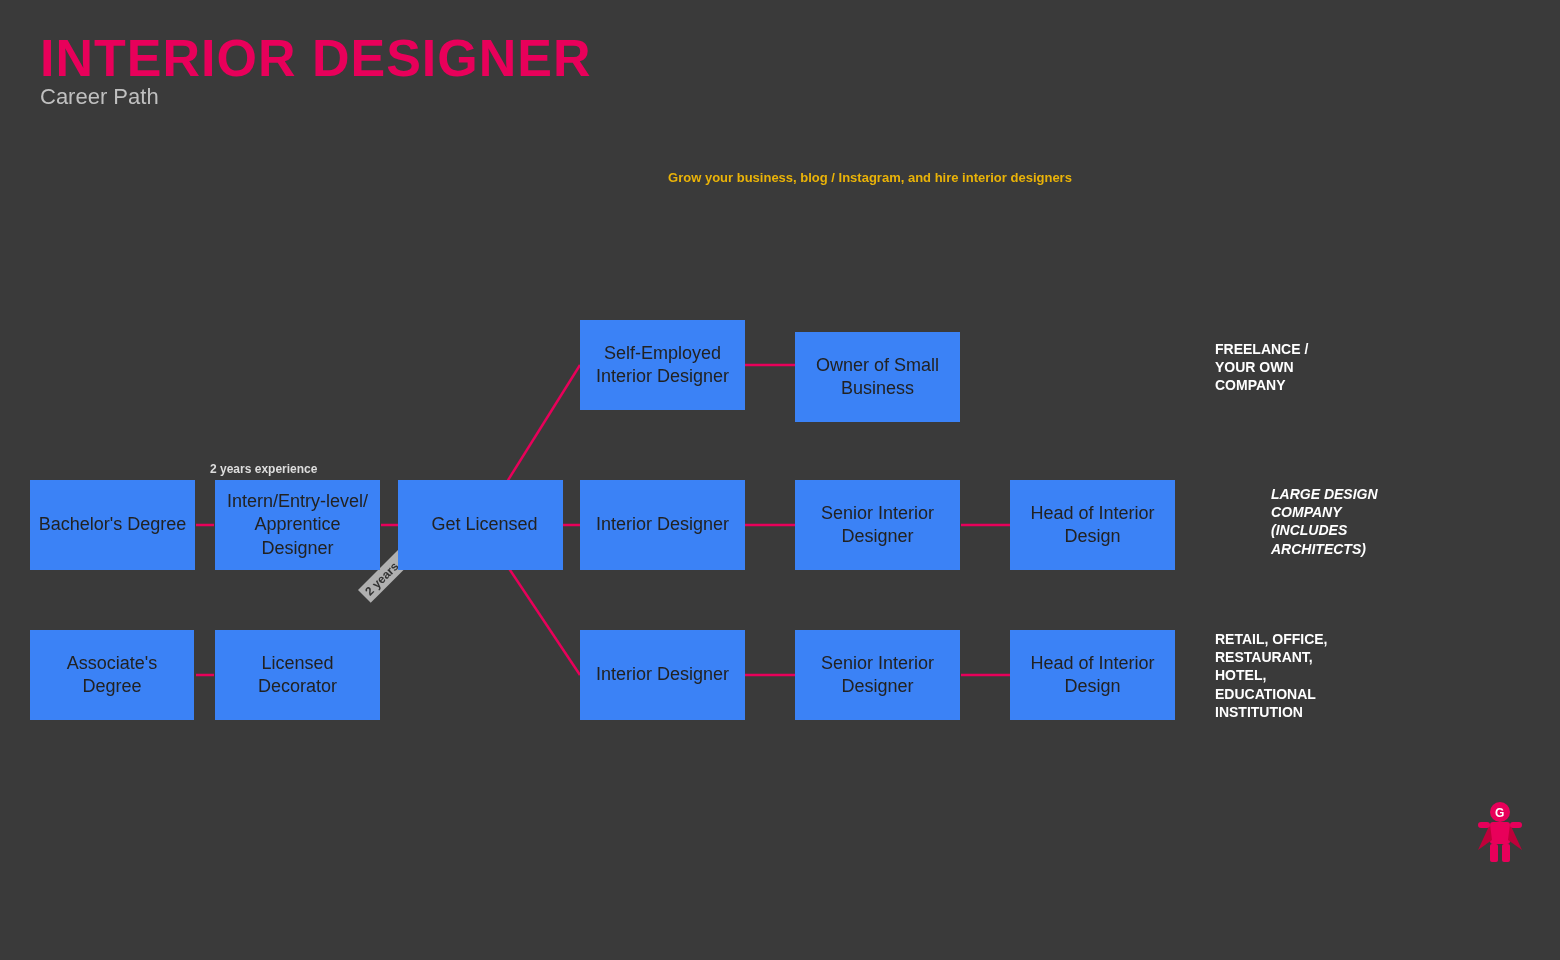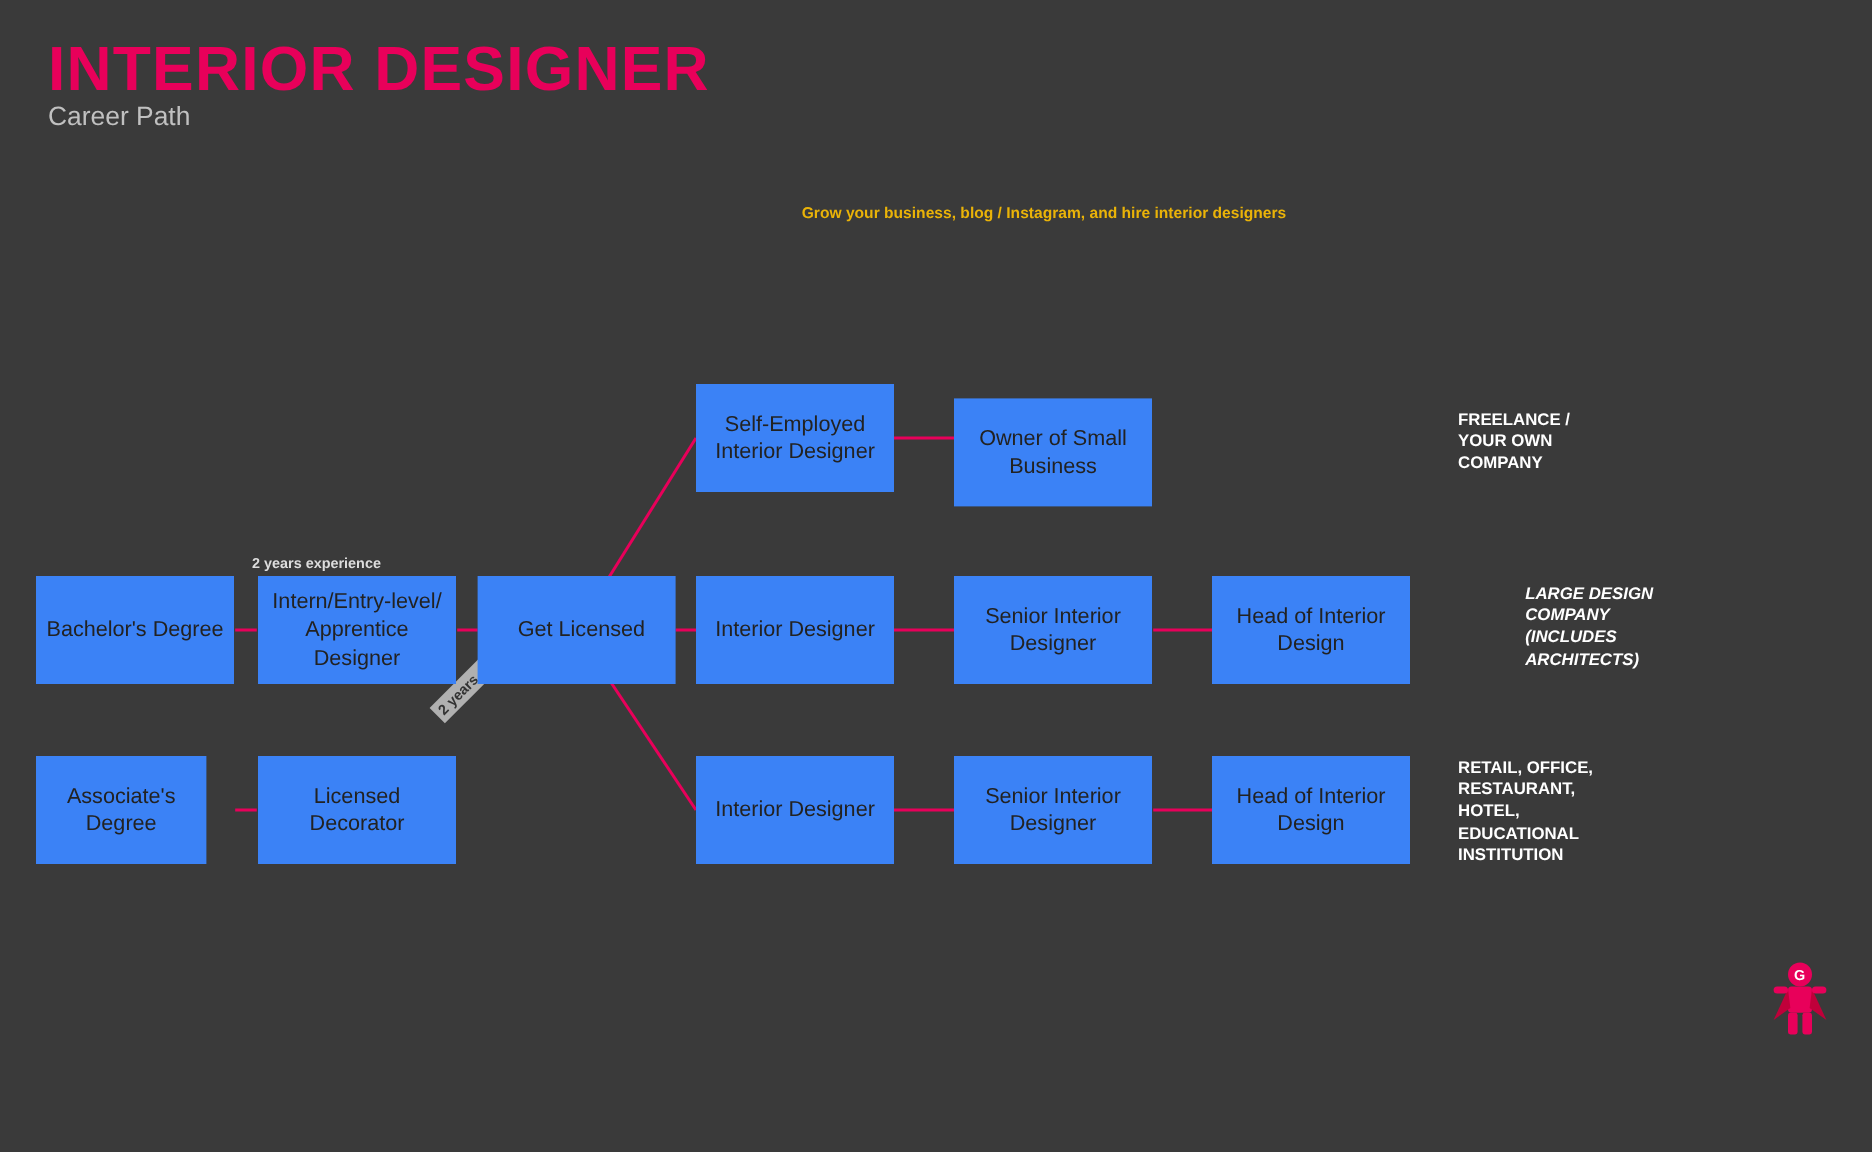--- a/index.html
+++ b/index.html
@@ -127,21 +127,21 @@
   </svg>
 
   <div class="grow-label">Grow your business, blog / Instagram, and hire interior designers</div>
 
   <div class="exp-label" style="left:210px; top:322px; color:#ddd;">2 years experience</div>
 
   <div class="exp-label" style="left:358px; top:450px; color:#333; transform: rotate(-45deg); transform-origin: left top; font-size:12px; font-weight:700; background:#b0b0b0; padding:2px 4px;">2 years experience</div>
 
   <div class="box" style="left:30px; top:340px; width:165px; height:90px;">Bachelor's Degree</div>
 
-  <div class="box" style="left:30px; top:490px; width:142px; height:90px;">Associate's Degree</div>
+  <div class="box" style="left:30px; top:490px; width:164px; height:90px;">Associate's Degree</div>
 
   <div class="box" style="left:215px; top:340px; width:165px; height:90px;">Intern/Entry-level/<br>Apprentice<br>Designer</div>
 
   <div class="box" style="left:215px; top:490px; width:165px; height:90px;">Licensed Decorator</div>
 
   <div class="box" style="left:398px; top:340px; width:165px; height:90px;padding-left:16px;">Get Licensed</div>
 
   <div class="box" style="left:580px; top:180px; width:165px; height:90px;">Self-Employed<br>Interior Designer</div>
 
   <div class="box" style="left:795px; top:192px; width:165px; height:90px;">Owner of Small<br>Business</div>

